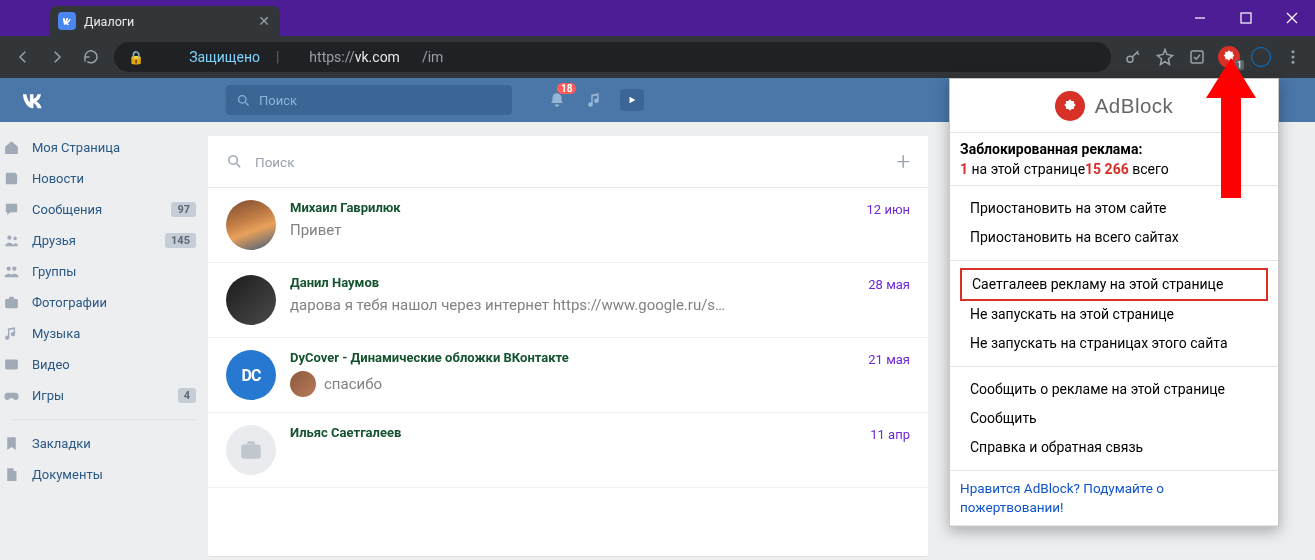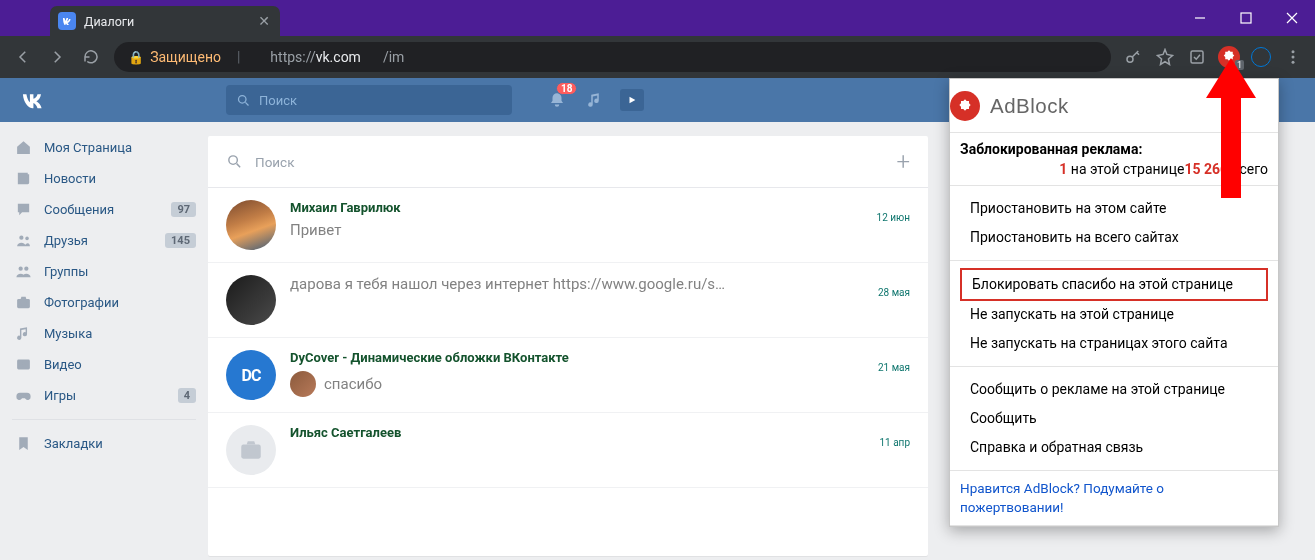--- a/index.html
+++ b/index.html
@@ -15,21 +15,21 @@
   .tab .close { color:#9aa0a6; font-size:14px; cursor:pointer; }
   .window-controls { position:absolute; right:0; top:0; height:36px; display:flex; }
   .window-controls div { width:46px; height:36px; display:flex; align-items:center; justify-content:center; color:#e8eaed; }
   .window-controls svg { width:12px; height:12px; stroke:#fff; stroke-width:1.2; fill:none; }
 
   .chrome-toolbar { background:#323639; height:42px; display:flex; align-items:center; padding:0 6px; }
   .chrome-toolbar .nav-btn { width:34px; height:34px; display:flex; align-items:center; justify-content:center; color:#9aa0a6; }
   .chrome-toolbar .nav-btn svg { width:18px; height:18px; stroke:#9aa0a6; stroke-width:2; fill:none; }
   .address-bar { flex:1; height:30px; background:#202124; border-radius:15px; margin:0 6px; display:flex; align-items:center; padding:0 14px; color:#e8eaed; font-size:14px; }
   .address-bar .lock { color:#1a9850; margin-right:6px; font-size:13px; }
-  .address-bar .secure { color:#fdba74; margin-right:8px; }
+  .address-bar .secure { color:#7dd3fc; margin-right:8px;margin-left:39px; }
   .address-bar .divider { color:#5f656c; margin:0 8px; }
   .address-bar .url .dim { color:#9aa0a6;margin-left:22px; }
   .toolbar-right { display:flex; align-items:center; }
   .toolbar-right .icon-btn { width:32px; height:32px; display:flex; align-items:center; justify-content:center; color:#9aa0a6; position:relative; }
   .toolbar-right .icon-btn svg { width:18px; height:18px; }
   .ext-adblock { width:22px; height:22px; border-radius:50%; background:#d63027; display:flex; align-items:center; justify-content:center; }
   .ext-adblock svg { width:13px; height:13px; fill:#fff; }
   .ext-badge { position:absolute; bottom:3px; right:1px; background:#5f656c; color:#fff; font-size:9px; border-radius:2px; padding:0 2px; }
   .ext-edge { width:20px; height:20px; border:1.5px solid #0078d7; border-radius:50%; }
 
@@ -41,57 +41,57 @@
   .vk-search svg { width:15px; height:15px; stroke:#8db3d9; stroke-width:2; fill:none; margin-right:8px; }
   .vk-header-icons { margin-left:26px; display:flex; align-items:center; }
   .vk-header-icons .hicon { width:38px; height:28px; display:flex; align-items:center; justify-content:center; position:relative; }
   .vk-header-icons .hicon svg { width:18px; height:18px; fill:#97b5d6; }
   .hicon-badge { position:absolute; top:-4px; left:18px; background:#ff5c5c; color:#fff; font-size:10px; font-weight:700; border-radius:8px; padding:0 4px; border:1px solid #4a76a8; }
   .play-btn { width:24px; height:22px; background:#3b6595; border-radius:3px; display:flex; align-items:center; justify-content:center; margin-left:6px; }
   .play-btn svg { width:10px; height:10px; fill:#fff; }
 
   .vk-body { display:flex; background:#edeef0; height:calc(560px - 36px - 42px - 44px); }
   .vk-sidebar { width:208px; padding:10px 0; }
-  .side-item { height:31px; display:flex; align-items:center; padding:0 12px; color:#2a5885; font-size:13px; position:relative; cursor:pointer; }
+  .side-item { height:31px; display:flex; align-items:center; padding:0 0; color:#2a5885; font-size:13px; position:relative; cursor:pointer; }
   .side-item .sicon { width:22px; height:20px; margin-right:10px; display:flex; align-items:center; justify-content:center; }
   .side-item .sicon svg { width:17px; height:17px; fill:#a1abb8; }
   .side-item .badge { position:absolute; right:12px; background:#c5cdd6; color:#5e6875; font-size:11px; font-weight:700; border-radius:3px; padding:1px 6px; }
   .side-sep { height:1px; background:#dfe1e5; margin:8px 12px; }
 
   .vk-main { width:720px; background:#fff; margin:14px 0; border-radius:2px; box-shadow:0 1px 0 rgba(0,0,0,.05); height:fit-content; min-height:420px; }
   .search-row { height:52px; border-bottom:1px solid #e7e8ec; display:flex; align-items:center; padding:0 18px; }
   .search-row svg { width:17px; height:17px; stroke:#99a2ad; stroke-width:2; fill:none; margin-right:12px; }
   .search-row .txt { color:#99a2ad; font-size:13.5px; flex:1; }
   .search-row .plus { color:#99a2ad; font-size:24px; font-weight:300; cursor:pointer; }
 
   .dialog { display:flex; padding:12px 18px; border-bottom:1px solid #f0f1f3; position:relative; cursor:pointer; }
   .dialog .avatar { width:50px; height:50px; border-radius:50%; flex-shrink:0; display:flex; align-items:center; justify-content:center; overflow:hidden; }
   .dialog .body { margin-left:14px; flex:1; min-width:0; }
   .dialog .name { font-size:13px; font-weight:700; color:#14532d; margin-bottom:6px; }
   .dialog .snippet { font-size:15px; color:#828282; white-space:nowrap; overflow:hidden; text-overflow:ellipsis; }
-  .dialog .date { position:absolute; right:18px; top:24px; font-size:10px; color:#0f766e; }
+  .dialog .date { position:absolute; right:18px; top:14px; font-size:13px; color:#6d28d9; }
   .mini-av { width:26px; height:26px; border-radius:50%; margin-right:8px; display:inline-block; vertical-align:middle; background:#ccc; overflow:hidden; }
   .snippet-inner { display:flex; align-items:center; }
 
   .av1 { background:linear-gradient(160deg,#7b4a2e 0%,#c17d46 40%,#e8a05a 60%,#3b5a7a 100%); }
   .av2 { background:linear-gradient(135deg,#1a1a1a 0%,#333 50%,#4a4a4a 100%); }
   .av3 { background:#2678d1; color:#fff; font-weight:700; font-size:16px; letter-spacing:-1px; }
   .av4 { background:#e9ebee; }
   .av4 svg { width:26px; height:26px; fill:#c1c7cf; }
   .miniav-person { background:linear-gradient(135deg,#8b5a3c,#b87a5a); }
 
   
   .adblock-popup { position:absolute; top:78px; right:36px; width:330px; background:#fff; border:1px solid #c7c7c7; box-shadow:0 4px 14px rgba(0,0,0,.3); font-size:14px; color:#000; z-index:100; }
-  .ab-header { height:54px; display:flex; align-items:center; justify-content:flex-start; border-bottom:1px solid #e3e3e3; }
+  .ab-header { height:54px; display:flex; align-items:center; justify-content:center; border-bottom:1px solid #e3e3e3; }
   .ab-logo-icon { width:30px; height:30px; background:#d63027; border-radius:50%; display:flex; align-items:center; justify-content:center; margin-right:10px; }
   .ab-logo-icon svg { width:16px; height:16px; fill:#fff; }
   .ab-logo-text { font-family:Arial,sans-serif; font-size:20.5px; font-weight:400; color:#666; letter-spacing:.5px; }
   .ab-block { padding:8px 10px; border-bottom:1px solid #e3e3e3; }
   .ab-block-title { font-weight:700; font-size:14px; margin-bottom:4px; }
-  .ab-stats-row { display:flex; justify-content:flex-end; font-size:14px; }
+  .ab-stats-row { display:flex; justify-content:flex-start; font-size:14px; }
   .ab-stats-row b { color:#d63027; font-weight:700; }
   .ab-item { padding:4px 10px; cursor:pointer; line-height:1.5; }
   .ab-item.highlighted { border:2px solid #d63027; margin:-1px 0; position:relative; z-index:2; }
   .ab-link { color:#1155cc; }
   .ab-link a { color:#1155cc; text-decoration:none; }
   .ab-donate { padding:8px 10px; font-size:13.5px; line-height:1.4; }
 
   
   .red-arrow { position:absolute; top:58px; right:54px; z-index:200; pointer-events:none; }
   .red-arrow svg { width:60px; height:140px; }
@@ -318,20 +318,28 @@
         <span class="badge">4</span>
       </div>
       <div class="side-sep"></div>
       <div class="side-item">
         <span class="sicon">
           <svg viewBox="0 0 24 24">
             <path d="M6 3h12v18l-6-4-6 4z"></path>
           </svg>
         </span>
         <span>Закладки</span>
+      </div>
+      <div class="side-item">
+        <span class="sicon">
+          <svg viewBox="0 0 24 24">
+            <path d="M6 3h9l4 4v14H6zM15 3v4h4"></path>
+          </svg>
+        </span>
+        <span>Документы</span>
       </div>
     </div>
 
   <div class="vk-main">
     <div class="search-row">
       <svg viewBox="0 0 24 24">
           <circle cx="10" cy="10" r="6"></circle>
           <path d="M15 15l5 5"></path>
         </svg>
       <span class="txt">Поиск</span>
@@ -342,20 +350,21 @@
           <div class="avatar av1"></div>
           <div class="body">
             <div class="name">Михаил Гаврилюк</div>
             <div class="snippet"><span>Привет</span></div>
           </div>
           <div class="date">12 июн</div>
         </div>
         <div class="dialog">
           <div class="avatar av2"></div>
           <div class="body">
+            <div class="name">Данил Наумов</div>
             <div class="snippet"><span>дарова я тебя нашол через интернет https://www.google.ru/s…</span></div>
           </div>
           <div class="date">28 мая</div>
         </div>
         <div class="dialog">
           <div class="avatar av3">DC</div>
           <div class="body">
             <div class="name">DyCover - Динамические обложки ВКонтакте</div>
             <div class="snippet">
               <div class="snippet-inner">
@@ -399,21 +408,21 @@
       <span><b>1</b><span> на этой странице</span></span>
       <span><b>15 266</b><span> всего</span></span>
     </div>
   </div>
   <div id="ab-items-root">
       <div class="ab-block">
         <div class="ab-item">Приостановить на этом сайте</div>
         <div class="ab-item">Приостановить на всего сайтах</div>
       </div>
       <div class="ab-block">
-        <div class="ab-item highlighted">Блокировать спасибо на этой странице</div>
+        <div class="ab-item highlighted">Саетгалеев рекламу на этой странице</div>
         <div class="ab-item">Не запускать на этой странице</div>
         <div class="ab-item">Не запускать на страницах этого сайта</div>
       </div>
       <div class="ab-block">
         <div class="ab-item">Сообщить о рекламе на этой странице</div>
         <div class="ab-item">Сообщить</div>
         <div class="ab-item">Справка и обратная связь</div>
       </div>
     </div>
   <div class="ab-block ab-link ab-donate">

